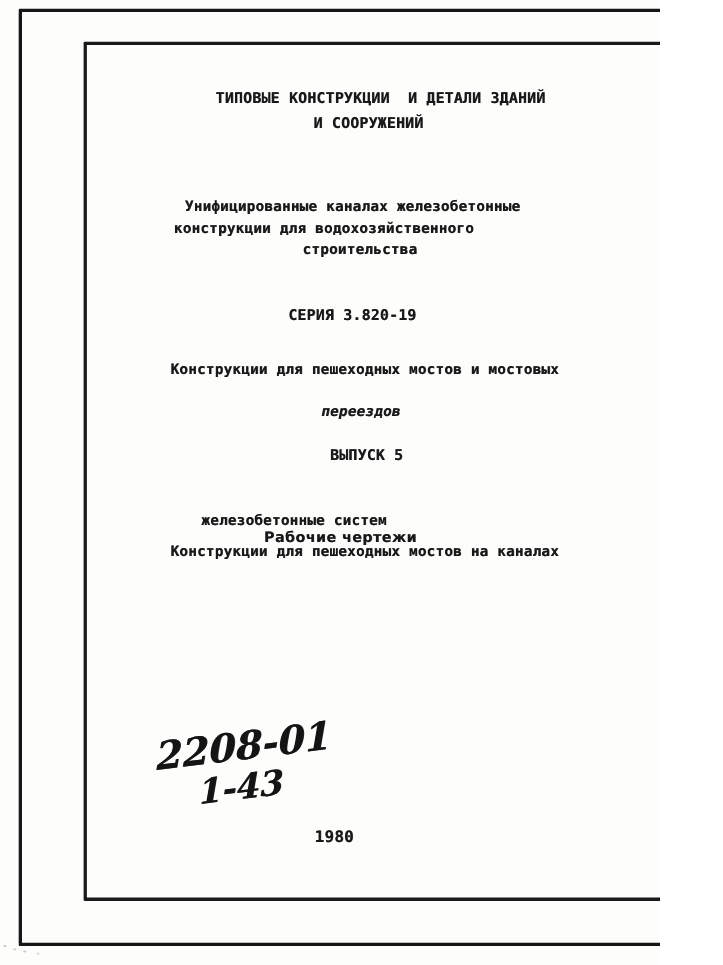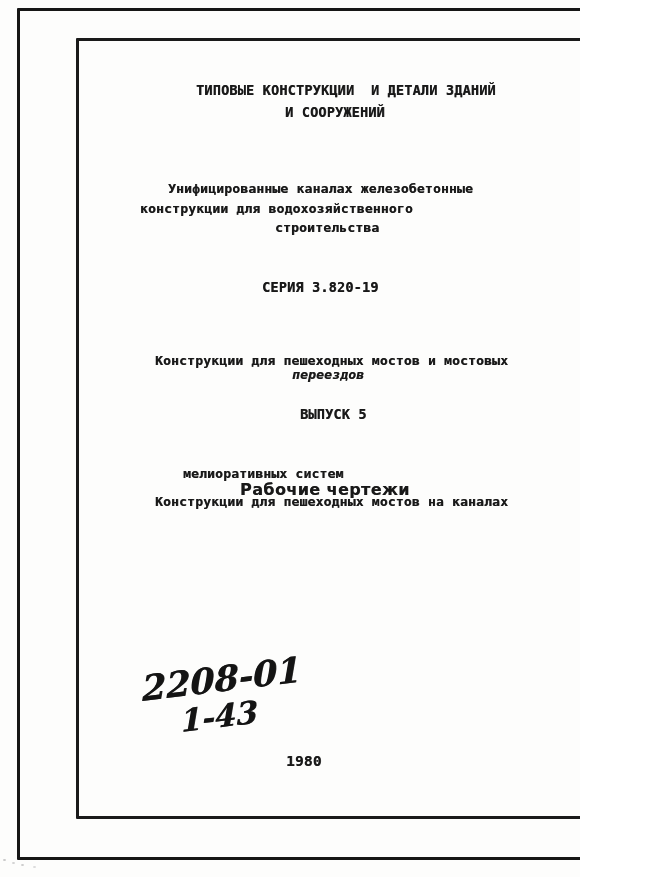--- a/index.html
+++ b/index.html
@@ -8,20 +8,21 @@
     background: #ffffff;
   }
   .page {
     position: relative;
     width: 580px;
     height: 877px;
     background: #fdfdfc;
     overflow: hidden;
     font-family: "DejaVu Sans Mono", monospace;
     color: #1b1b1b;
+    padding-left: 20px;
   }
   
   .frame-outer {
     position: absolute;
     left: 17px; top: 8px;
     width: 616px; height: 852px;
     border: 3px solid #161616;
     box-sizing: border-box;
     border-radius: 1px;
   }
@@ -42,21 +43,21 @@
     font-size: 13px;
     line-height: 16px;
     color: #181818;
     text-shadow: 0.4px 0 0 rgba(20,20,20,0.75);
     letter-spacing: 0.2px;
   }
   .tline.caps { font-size: 13.5px; }
   .drawings-line {
     font-family: "DejaVu Sans", sans-serif;
     font-weight: bold;
-    font-size: 16px;
+    font-size: 13px;
     text-shadow: 0.3px 0 0 rgba(20,20,20,0.6);
     letter-spacing: 0.4px;
     text-align: right;
   }
   
   .handwriting {
     position: absolute;
     font-family: "DejaVu Serif", serif;
     font-style: italic;
     font-weight: bold;
@@ -103,32 +104,32 @@
 
 <div class="page">
 
   <div class="frame-outer"></div>
   <div class="frame-inner"></div>
 
   <div class="tline caps" style="left:196px; top:82px;">ТИПОВЫЕ КОНСТРУКЦИИ  И ДЕТАЛИ ЗДАНИЙ</div>
   <div class="tline caps" style="left:273px; top:104px;margin-left:12px;">И СООРУЖЕНИЙ</div>
 
   <div class="tline" style="left:168px; top:181px;">Унифицированные каналах железобетонные</div>
-  <div class="tline" style="left:140px; top:201px;">конструкции для водохозяйственного</div>
+  <div class="tline" style="left:158px; top:201px;">конструкции для водохозяйственного</div>
   <div class="tline" style="left:275px; top:220px;">строительства</div>
 
   <div class="tline caps" style="left:262px; top:279px;">СЕРИЯ 3.820-19</div>
 
-  <div class="tline" style="left:155px; top:329px;margin-top:24px;">Конструкции для пешеходных мостов и мостовых</div>
+  <div class="tline" style="left:155px; top:329px;">Конструкции для пешеходных мостов и мостовых</div>
   <div class="tline" style="left:292px; top:367px;font-style:italic;">переездов</div>
 
   <div class="tline caps" style="left:272px; top:406px;margin-left:28px;">ВЫПУСК 5</div>
 
   <div class="tline" style="left:155px; top:446px;margin-top:48px;">Конструкции для пешеходных мостов на каналах</div>
-  <div class="tline" style="left:183px; top:466px;">мелиоративных систем</div>
+  <div class="tline" style="left:183px; top:466px;">железобетонные систем</div>
   <div class="tline drawings-line" style="left:240px; top:482px;">Рабочие чертежи</div>
 
   <div class="handwriting hw1">2208-01</div>
   <div class="handwriting hw2">1-43</div>
 
   <div class="tline" style="left:286px; top:753px; font-size:14.5px;">1980</div>
 
   <div class="watermark">gb22.ru</div>
 
   <div class="speckles"></div>

